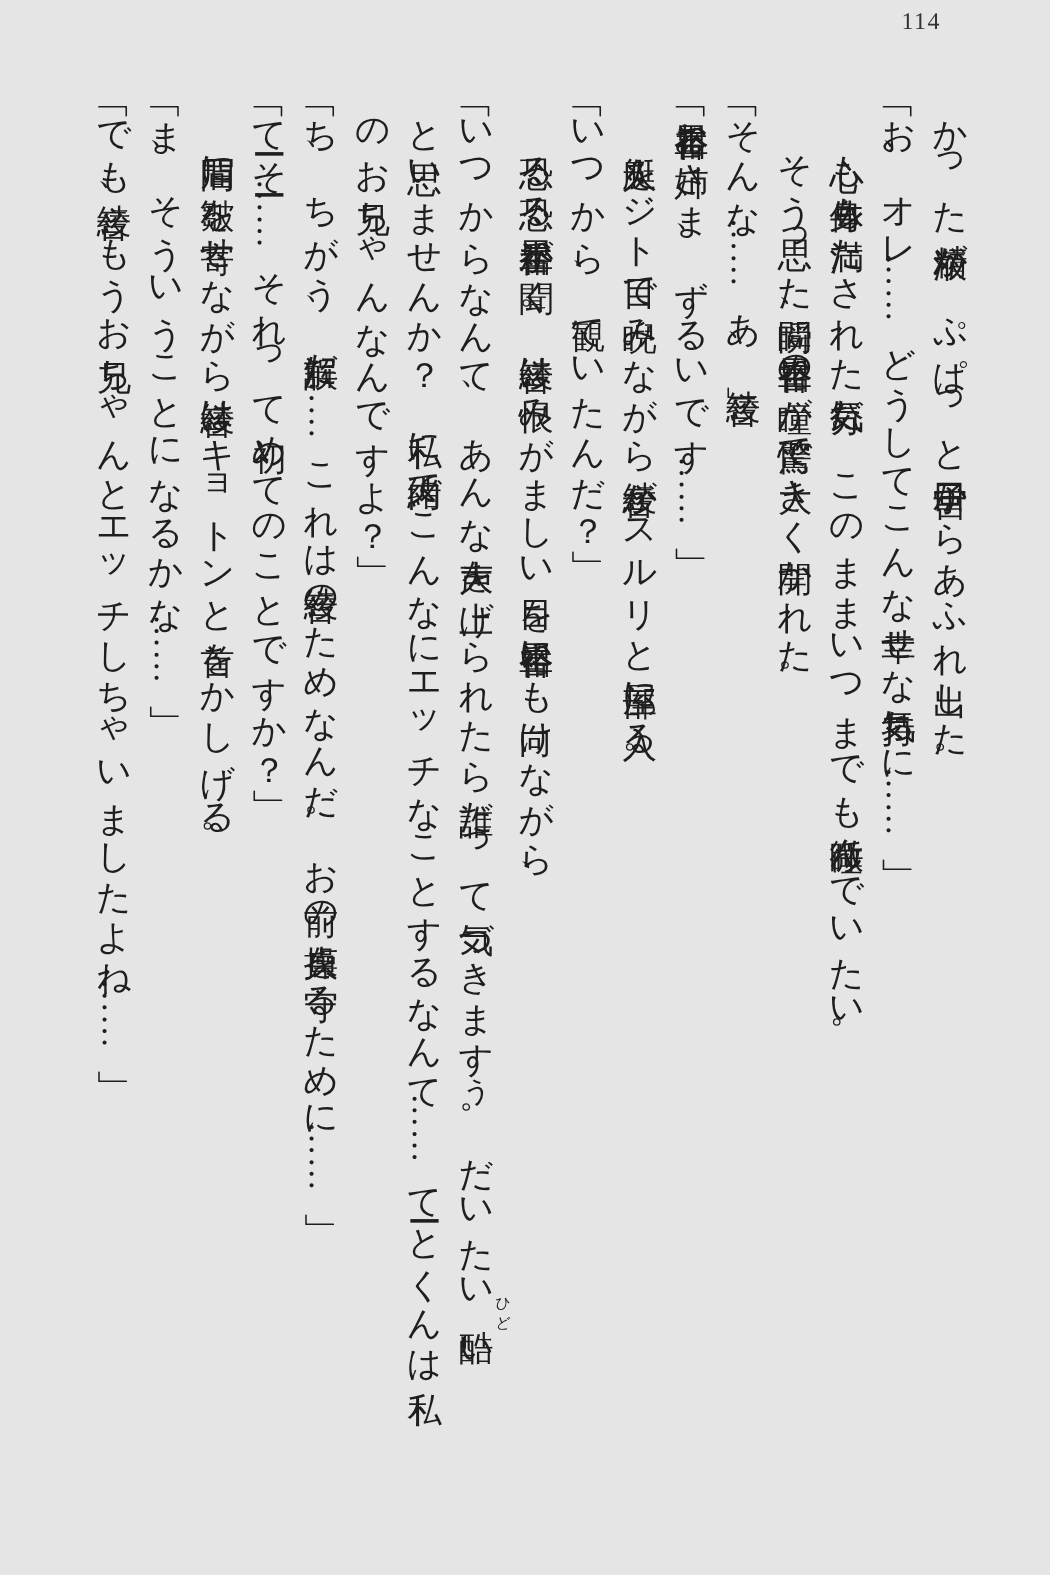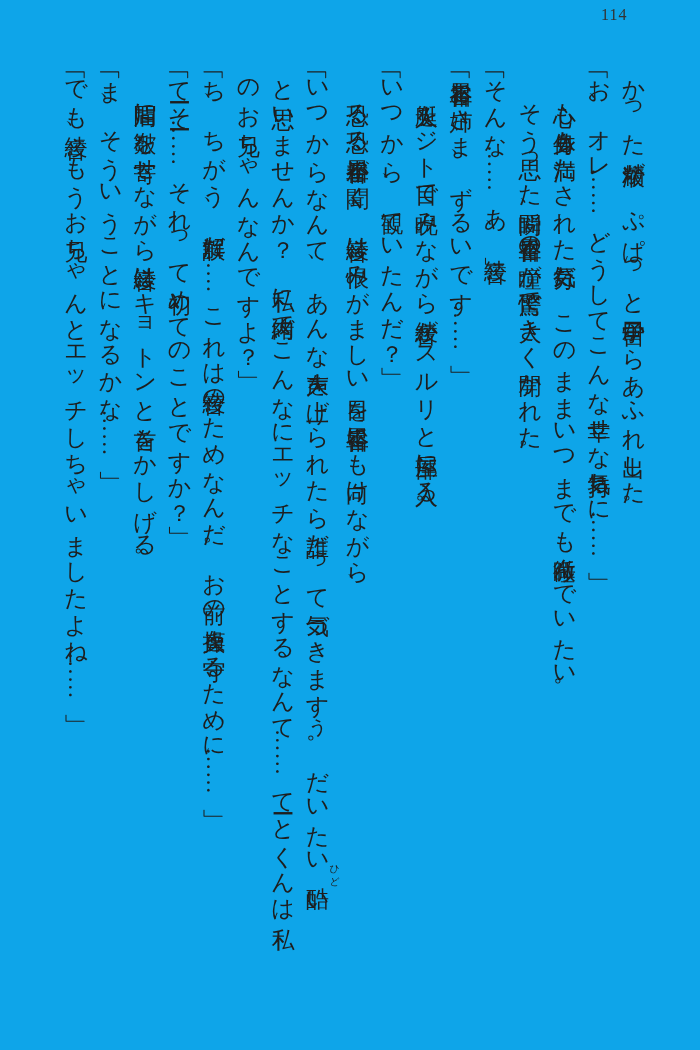--- a/index.html
+++ b/index.html
@@ -4,21 +4,21 @@
 <style>
   html, body {
     margin: 0;
     padding: 0;
     background: #fcfcfa;
   }
   .page {
     position: relative;
     width: 700px;
     height: 1050px;
-    background: #0ea5e9;
+    background: #e5e5e5;
     overflow: hidden;
   }
   .page-number {
     position: absolute;
     top: 6px;
     left: 601px;
     font-family: "Liberation Serif", "DejaVu Serif", serif;
     font-size: 16px;
     color: #333;
     letter-spacing: 1px;

